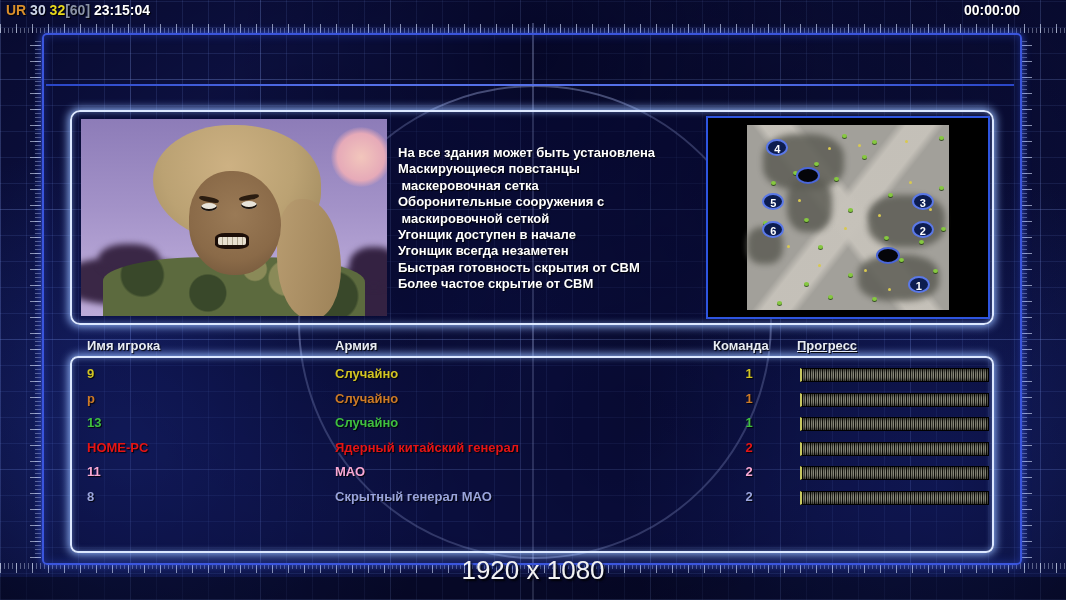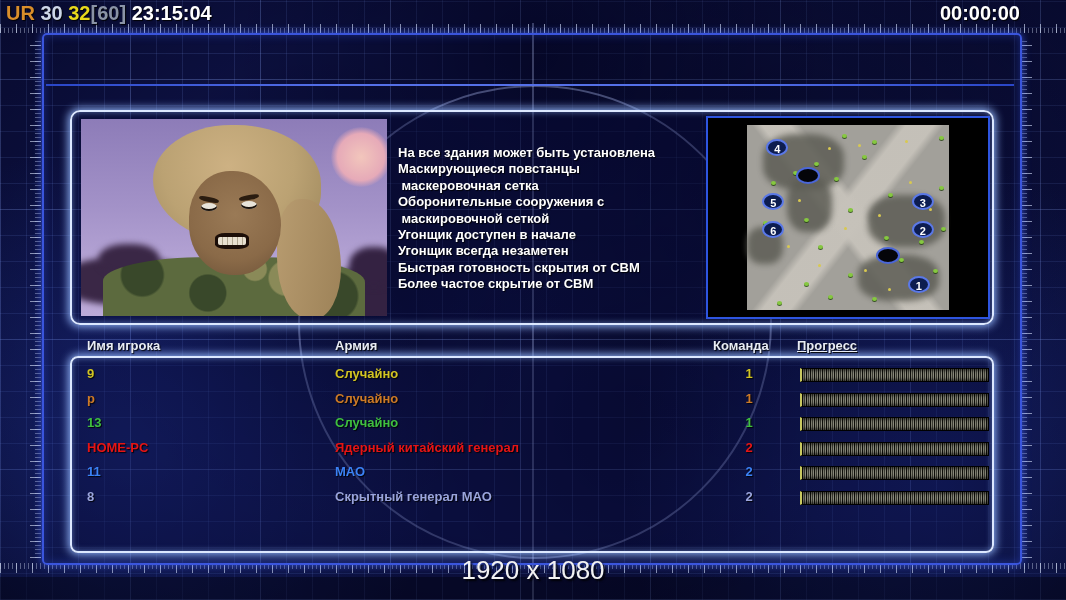--- a/index.html
+++ b/index.html
@@ -43,21 +43,21 @@
       repeating-linear-gradient(0deg, rgba(205,215,240,.65) 0 1px, transparent 1px 16px),
       repeating-linear-gradient(0deg, rgba(205,215,240,.40) 0 1px, transparent 1px 4px);
     background-size:11px 100%,6px 100%;background-position:0 0,5px 0;background-repeat:no-repeat;}
   #ruler-right{left:1021px;top:40px;width:11px;height:518px;
     background:
       repeating-linear-gradient(0deg, rgba(205,215,240,.65) 0 1px, transparent 1px 16px),
       repeating-linear-gradient(0deg, rgba(205,215,240,.40) 0 1px, transparent 1px 4px);
     background-size:11px 100%,6px 100%;background-position:0 0,0 0;background-repeat:no-repeat;}
   
   #top-bar{position:absolute;left:0;top:0;width:1028px;height:22px;z-index:4;
-    font-size:20px;font-weight:bold;color:#fff;}
+    font-size:14px;font-weight:bold;color:#fff;}
   #fps-group{position:absolute;left:6px;top:2px;white-space:pre;
     text-shadow:1px 1px 1px rgba(0,0,0,.9);}
   #match-timer{position:absolute;right:8px;top:2px;text-shadow:1px 1px 1px rgba(0,0,0,.9);}
   .c-net{color:#d98e2b;} .c-val{color:#cdd6e8;} .c-fps{color:#e8d81c;} .c-cap{color:#8a93a6;}
   
   #window{position:absolute;left:42px;top:33px;width:976px;height:528px;z-index:3;
     border:2px solid #3a55dd;border-radius:5px;
     box-shadow:0 0 8px rgba(60,90,230,.85), inset 0 0 10px rgba(50,80,220,.45);}
   #page-title{position:absolute;left:42px;top:10px;font-size:30px;color:#dfe3e9;
     letter-spacing:.5px;text-shadow:2px 2px 2px rgba(0,0,0,.8);z-index:4;}
@@ -277,21 +277,21 @@
             <span class="c-army">Случайно</span>
             <span class="c-team">1</span>
             <span class="pbar"></span>
           </div>
           <div class="prow" style="top: 81.8px; color: rgb(230, 20, 20);">
             <span class="c-name">HOME-PC</span>
             <span class="c-army">Ядерный китайский генерал</span>
             <span class="c-team">2</span>
             <span class="pbar"></span>
           </div>
-          <div class="prow" style="top: 106.4px; color: #3b82f6;">
+          <div class="prow" style="top: 106.4px; color: #f9a8d4;">
             <span class="c-name">11</span>
             <span class="c-army">МАО</span>
             <span class="c-team">2</span>
             <span class="pbar"></span>
           </div>
           <div class="prow" style="top: 131px; color: rgb(154, 164, 220);">
             <span class="c-name">8</span>
             <span class="c-army">Скрытный генерал МАО</span>
             <span class="c-team">2</span>
             <span class="pbar"></span>

